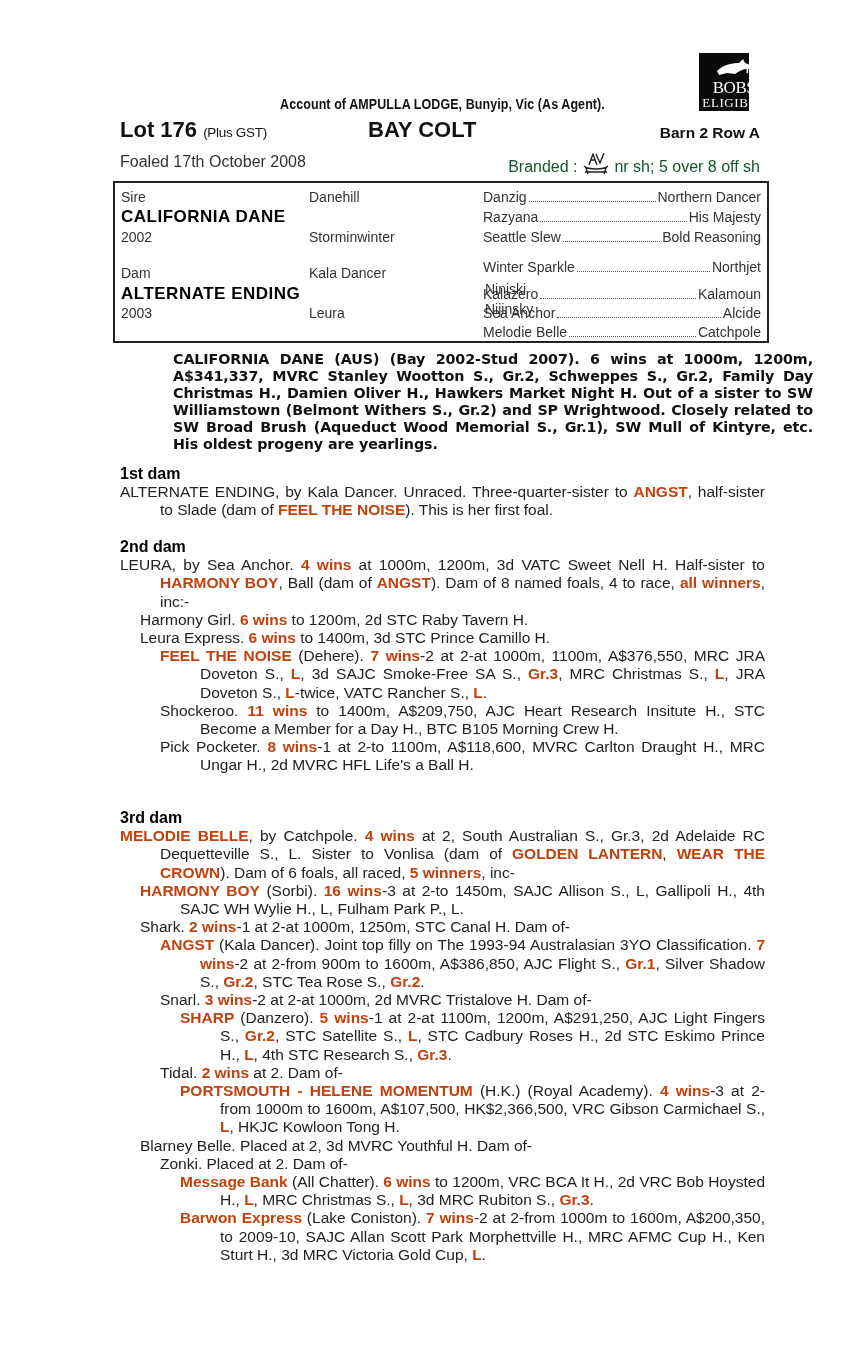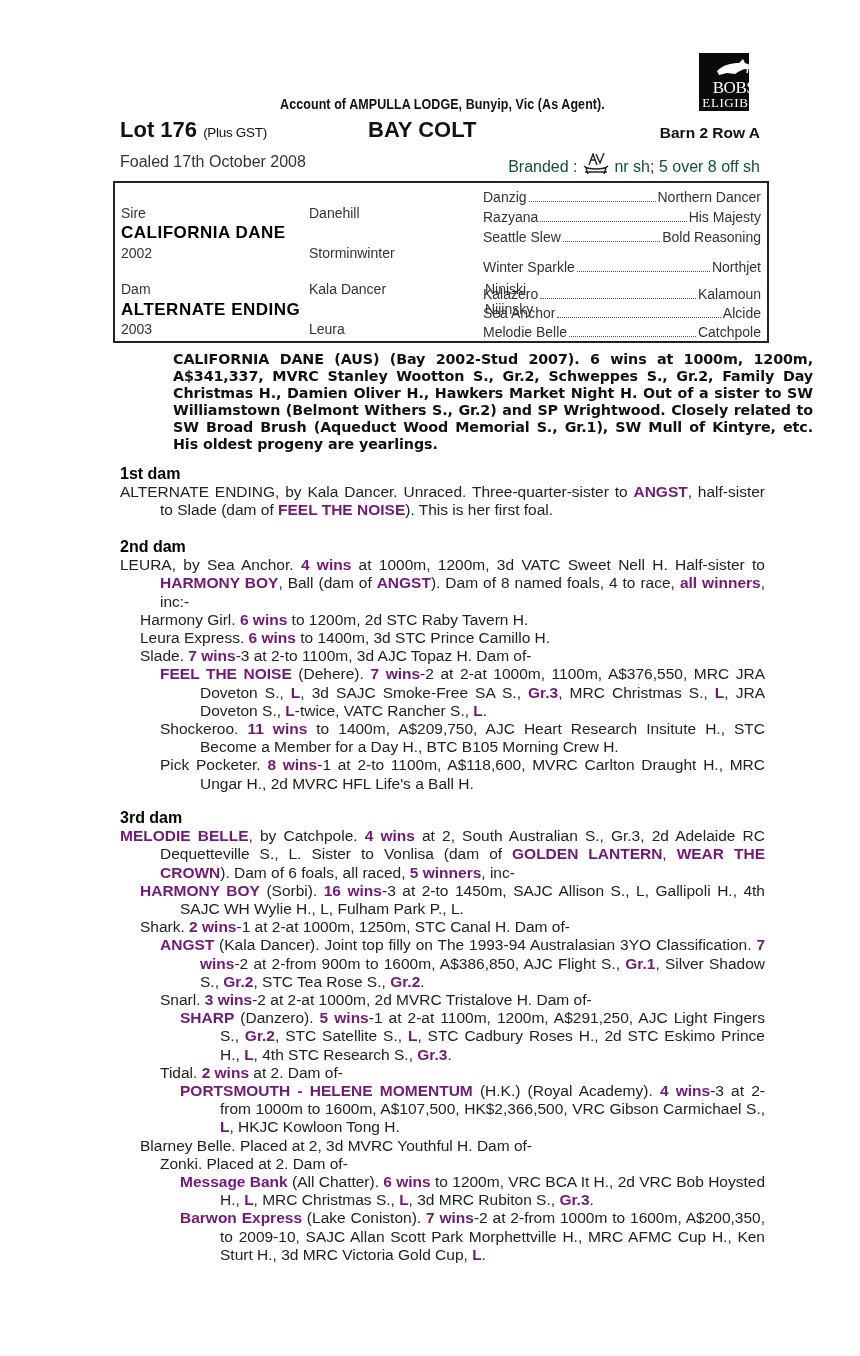--- a/index.html
+++ b/index.html
@@ -11,29 +11,29 @@
   .logo .elig { position:absolute; left:0; width:70px; top:45px; font-family:"Liberation Serif", serif; font-size:13px; letter-spacing:0.6px; line-height:9px; }
   .account { left:120px; width:645px; top:96px; text-align:center; font-weight:bold; font-size:14.5px; transform:scaleX(0.86); transform-origin:center; letter-spacing:0.1px; }
   .lot { left:120px; top:117px; font-weight:bold; font-size:22px;text-align:center; }
   .lot small { font-weight:normal; font-size:13.5px; letter-spacing:-0.3px; }
   .colour { left:368px; top:117px; font-weight:bold; font-size:22px; }
   .barn { right:100px; top:124px; font-weight:bold; font-size:15.5px; }
   .foaled { left:120px; top:153px; font-size:16px; color:#333; }
   .branded { right:100px; top:153px; font-size:16px; color:#14532d; }
   .brand-mark { display:inline-block; width:28px; height:22px; vertical-align:-3px; }
   .ped { left:113px; top:181px; width:656px; height:162px; border:2px solid #222; box-sizing:border-box; }
-  .ped .c { position:absolute; font-size:14px; color:#333; white-space:nowrap;margin-top:16px; }
+  .ped .c { position:absolute; font-size:14px; color:#333; white-space:nowrap; }
   .ped .big { font-weight:bold; font-size:17px; color:#000; letter-spacing:0.5px; }
   .gg { position:absolute; left:368px; width:278px; font-size:14px; color:#333; display:flex; align-items:baseline; white-space:nowrap; }
   .gg .dots { flex:1; border-bottom:1px dotted #555; margin:0 2px 3px 2px; height:1px; }
   .sire-text { left:125px; top:351px; width:640px; font-weight:bold; font-size:14.3px; line-height:17px; letter-spacing:-0.1px; text-align:justify; font-family:"DejaVu Sans", sans-serif; transform:scaleX(1.0);margin-left:48px; }
   .sect { left:120px; width:645px; font-size:15.5px; line-height:18.2px; color:#222; }
   .head { font-weight:bold; font-size:16px; color:#000; }
   .p { text-align:justify; }
-  .b { font-weight:bold; color:#701a75; }
+  .b { font-weight:bold; color:#c2410c; }
   .i0 { padding-left:40px; text-indent:-40px; }
   .i1 { padding-left:60px; text-indent:-40px; }
   .i2 { padding-left:80px; text-indent:-40px; }
   .i3 { padding-left:100px; text-indent:-40px; }
 </style>
 </head>
 <body>
 
 <div class="abs logo">
   <svg class="horse" viewBox="0 0 42 22">
@@ -118,21 +118,20 @@
 <div class="abs sect" style="top:465px;">
   <div class="head">1st dam</div>
   <div class="p i0"><span>ALTERNATE ENDING, by Kala Dancer. Unraced. Three-quarter-sister to </span><span class="b">ANGST</span><span>, half-sister to Slade (dam of </span><span class="b">FEEL THE NOISE</span><span>). This is her first foal.</span></div>
 </div>
 
 <div class="abs sect" style="top:538px;">
   <div class="head">2nd dam</div>
   <div class="p i0"><span>LEURA, by Sea Anchor. </span><span class="b">4 wins</span><span> at 1000m, 1200m, 3d VATC Sweet Nell H. Half-sister to </span><span class="b">HARMONY BOY</span><span>, Ball (dam of </span><span class="b">ANGST</span><span>). Dam of 8 named foals, 4 to race, </span><span class="b">all winners</span><span>, inc:-</span></div>
   <div class="p i1"><span>Harmony Girl. </span><span class="b">6 wins</span><span> to 1200m, 2d STC Raby Tavern H.</span></div>
   <div class="p i1"><span>Leura Express. </span><span class="b">6 wins</span><span> to 1400m, 3d STC Prince Camillo H.</span></div>
-  <div class="p i1"><span>Slade. </span><span class="b">7 wins</span><span>-3 at 2-to 1100m, 3d AJC Topaz H. Dam of-</span></div>
   <div class="p i2"><span class="b">FEEL THE NOISE</span><span> (Dehere). </span><span class="b">7 wins</span><span>-2 at 2-at 1000m, 1100m, A$376,550, MRC JRA Doveton S., </span><span class="b">L</span><span>, 3d SAJC Smoke-Free SA S., </span><span class="b">Gr.3</span><span>, MRC Christmas S., </span><span class="b">L</span><span>, JRA Doveton S., </span><span class="b">L</span><span>-twice, VATC Rancher S., </span><span class="b">L</span><span>.</span></div>
   <div class="p i2"><span>Shockeroo. </span><span class="b">11 wins</span><span> to 1400m, A$209,750, AJC Heart Research Insitute H., STC Become a Member for a Day H., BTC B105 Morning Crew H.</span></div>
   <div class="p i2"><span>Pick Pocketer. </span><span class="b">8 wins</span><span>-1 at 2-to 1100m, A$118,600, MVRC Carlton Draught H., MRC Ungar H., 2d MVRC HFL Life's a Ball H.</span></div>
 </div>
 
 <div class="abs sect" style="top:809px;">
   <div class="head">3rd dam</div>
   <div class="p i0"><span class="b">MELODIE BELLE</span><span>, by Catchpole. </span><span class="b">4 wins</span><span> at 2, South Australian S., Gr.3, 2d Adelaide RC Dequetteville S., L. Sister to Vonlisa (dam of </span><span class="b">GOLDEN LANTERN</span><span>, </span><span class="b">WEAR THE CROWN</span><span>). Dam of 6 foals, all raced, </span><span class="b">5 winners</span><span>, inc-</span></div>
   <div class="p i1"><span class="b">HARMONY BOY</span><span> (Sorbi). </span><span class="b">16 wins</span><span>-3 at 2-to 1450m, SAJC Allison S., L, Gallipoli H., 4th SAJC WH Wylie H., L, Fulham Park P., L.</span></div>
   <div class="p i1"><span>Shark. </span><span class="b">2 wins</span><span>-1 at 2-at 1000m, 1250m, STC Canal H. Dam of-</span></div>

